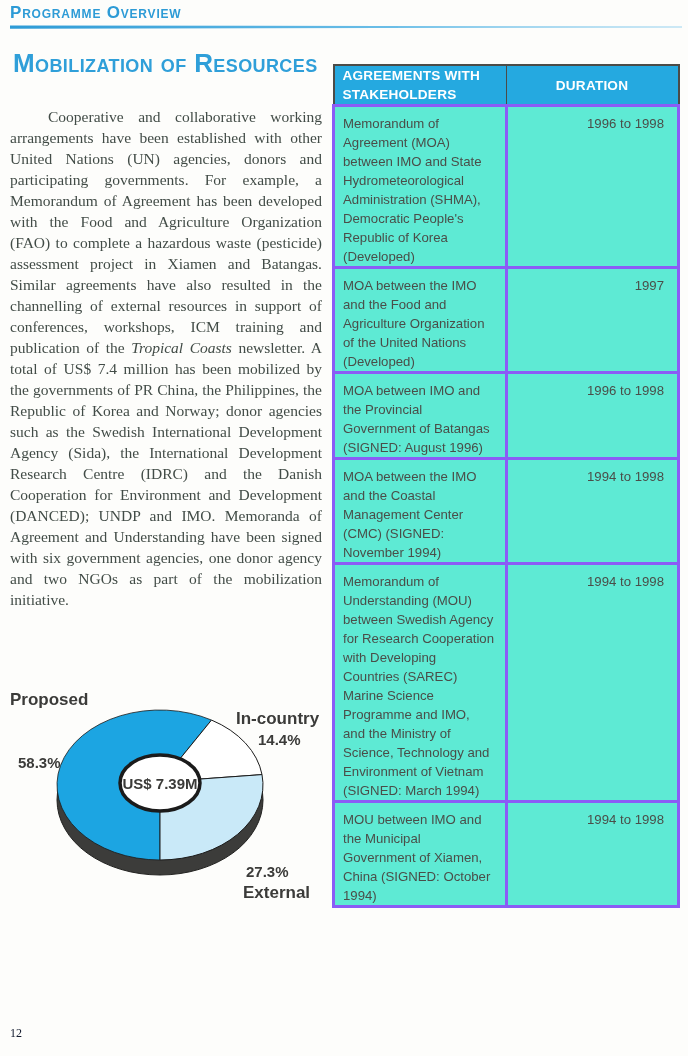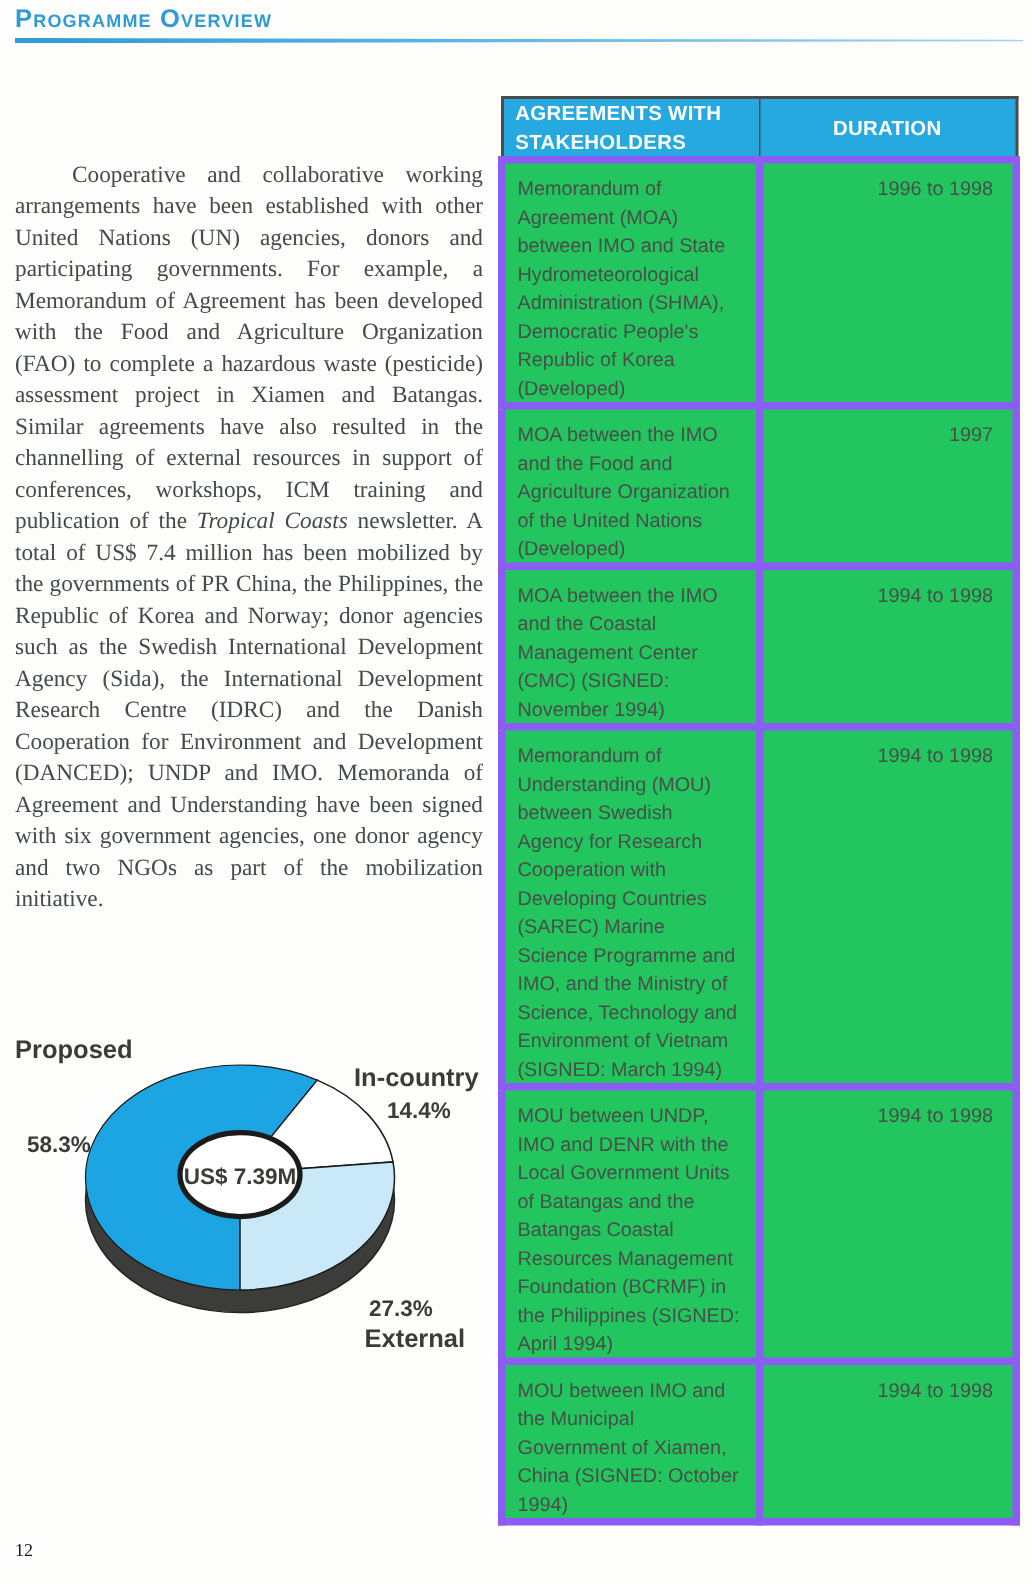--- a/index.html
+++ b/index.html
@@ -49,22 +49,22 @@
     font-size:13.2px;line-height:19px;color:#4a4e49;
   }
   .agreements-table th{
     background:#25a9e0;color:#ffffff;font-weight:bold;font-size:13.6px;
     text-align:left;vertical-align:middle;height:38px;padding:0 4px 0 8px;
     border:1.5px solid #4b4b47;border-bottom:1px solid #4b4b47;
     letter-spacing:0.2px;
   }
   .agreements-table th.dur{text-align:center;padding:0 2px;}
   .agreements-table td{
-    border:5px solid #8b5cf6;vertical-align:top;
-    padding:7px 10px 0 8px;background:#22c55e;
+    border:3px solid #8b5cf6;vertical-align:top;
+    padding:7px 10px 0 8px;background:#5eead4;
   }
   .agreements-table td.dur{
     text-align:center;padding:7px 13px 0 13px;
   }
   .agreements-table tr td:first-child{width:248px;}
   .agreements-table tr td:last-child{width:100px;text-align:right;}
   .agreements-table{border:2px solid #4b4b47;}
   
   .page-number{
     position:absolute;left:10px;top:1026px;
@@ -72,20 +72,21 @@
   }
 </style>
 </head>
 <body>
 
 <div class="page">
 
   <div class="running-head">Programme Overview</div>
   <div class="head-rule"></div>
 
+  <div class="section-title">Mobilization of Resources</div>
 
   <div class="body-copy"><span class="indent"></span><span>Cooperative and collaborative working arrangements have been established with other United Nations (UN) agencies, donors and participating governments. For example, a Memorandum of Agreement has been developed with the Food and Agriculture Organization (FAO) to complete a hazardous waste (pesticide) assessment project in Xiamen and Batangas. Similar agreements have also resulted in the channelling of external resources in support of conferences, workshops, ICM training and publication of the </span><em>Tropical Coasts</em><span> newsletter. A total of US$ 7.4 million has been mobilized by the governments of PR China, the Philippines, the Republic of Korea and Norway; donor agencies such as the Swedish International Development Agency (Sida), the International Development Research Centre (IDRC) and the Danish Cooperation for Environment and Development (DANCED); UNDP and IMO. Memoranda of Agreement and Understanding have been signed with six government agencies, one donor agency and two NGOs as part of the mobilization initiative.</span></div>
 
 
   <div class="pie-wrap">
     <svg width="330" height="230" viewBox="0 0 330 230">
 
       <ellipse cx="160" cy="120" rx="103" ry="75" fill="#3c3c3a" stroke="#222220" stroke-width="1"></ellipse>
 
       <path d="M 160,180 A 103,75 0 1 1 211.5,40.05 L 180,78.75 A 40,28 0 1 0 160,131 Z" fill="#1ca5e2" stroke="#1b1b1b" stroke-width="0.8"></path>
@@ -113,30 +114,30 @@
       <th class="dur">DURATION</th>
     </tr>
     <tr style="height:109px;">
       <td>Memorandum of Agreement (MOA) between IMO and State Hydrometeorological Administration (SHMA), Democratic People's Republic of Korea (Developed)</td>
       <td class="dur">1996 to 1998</td>
     </tr>
     <tr style="height:76px;margin-top:45px;">
       <td>MOA between the IMO and the Food and Agriculture Organization of the United Nations (Developed)</td>
       <td class="dur">1997</td>
     </tr>
+    <tr style="height:69px;">
+      <td>MOA between IMO and the Provincial Government of Batangas (SIGNED: August 1996)</td>
+      <td class="dur">1996 to 1998</td>
+    </tr>
     <tr style="height:82px;padding-left:14px;">
       <td>MOA between the IMO and the Coastal Management Center (CMC) (SIGNED: November 1994)</td>
       <td class="dur">1994 to 1998</td>
     </tr>
     <tr style="height:177px;">
       <td>Memorandum of Understanding (MOU) between Swedish Agency for Research Cooperation with Developing Countries (SAREC) Marine Science Programme and IMO, and the Ministry of Science, Technology and Environment of Vietnam (SIGNED: March 1994)</td>
-      <td class="dur">1994 to 1998</td>
-    </tr>
-    <tr style="height:147px;">
-      <td>MOU between UNDP, IMO and DENR with the Local Government Units of Batangas and the Batangas Coastal Resources Management Foundation (BCRMF) in the Philippines (SIGNED: April 1994)</td>
       <td class="dur">1994 to 1998</td>
     </tr>
     <tr style="height:77px;">
       <td>MOU between IMO and the Municipal Government of Xiamen, China (SIGNED: October 1994)</td>
       <td class="dur">1994 to 1998</td>
     </tr>
   </tbody>
     </table>
 
   <div class="page-number">12</div>

